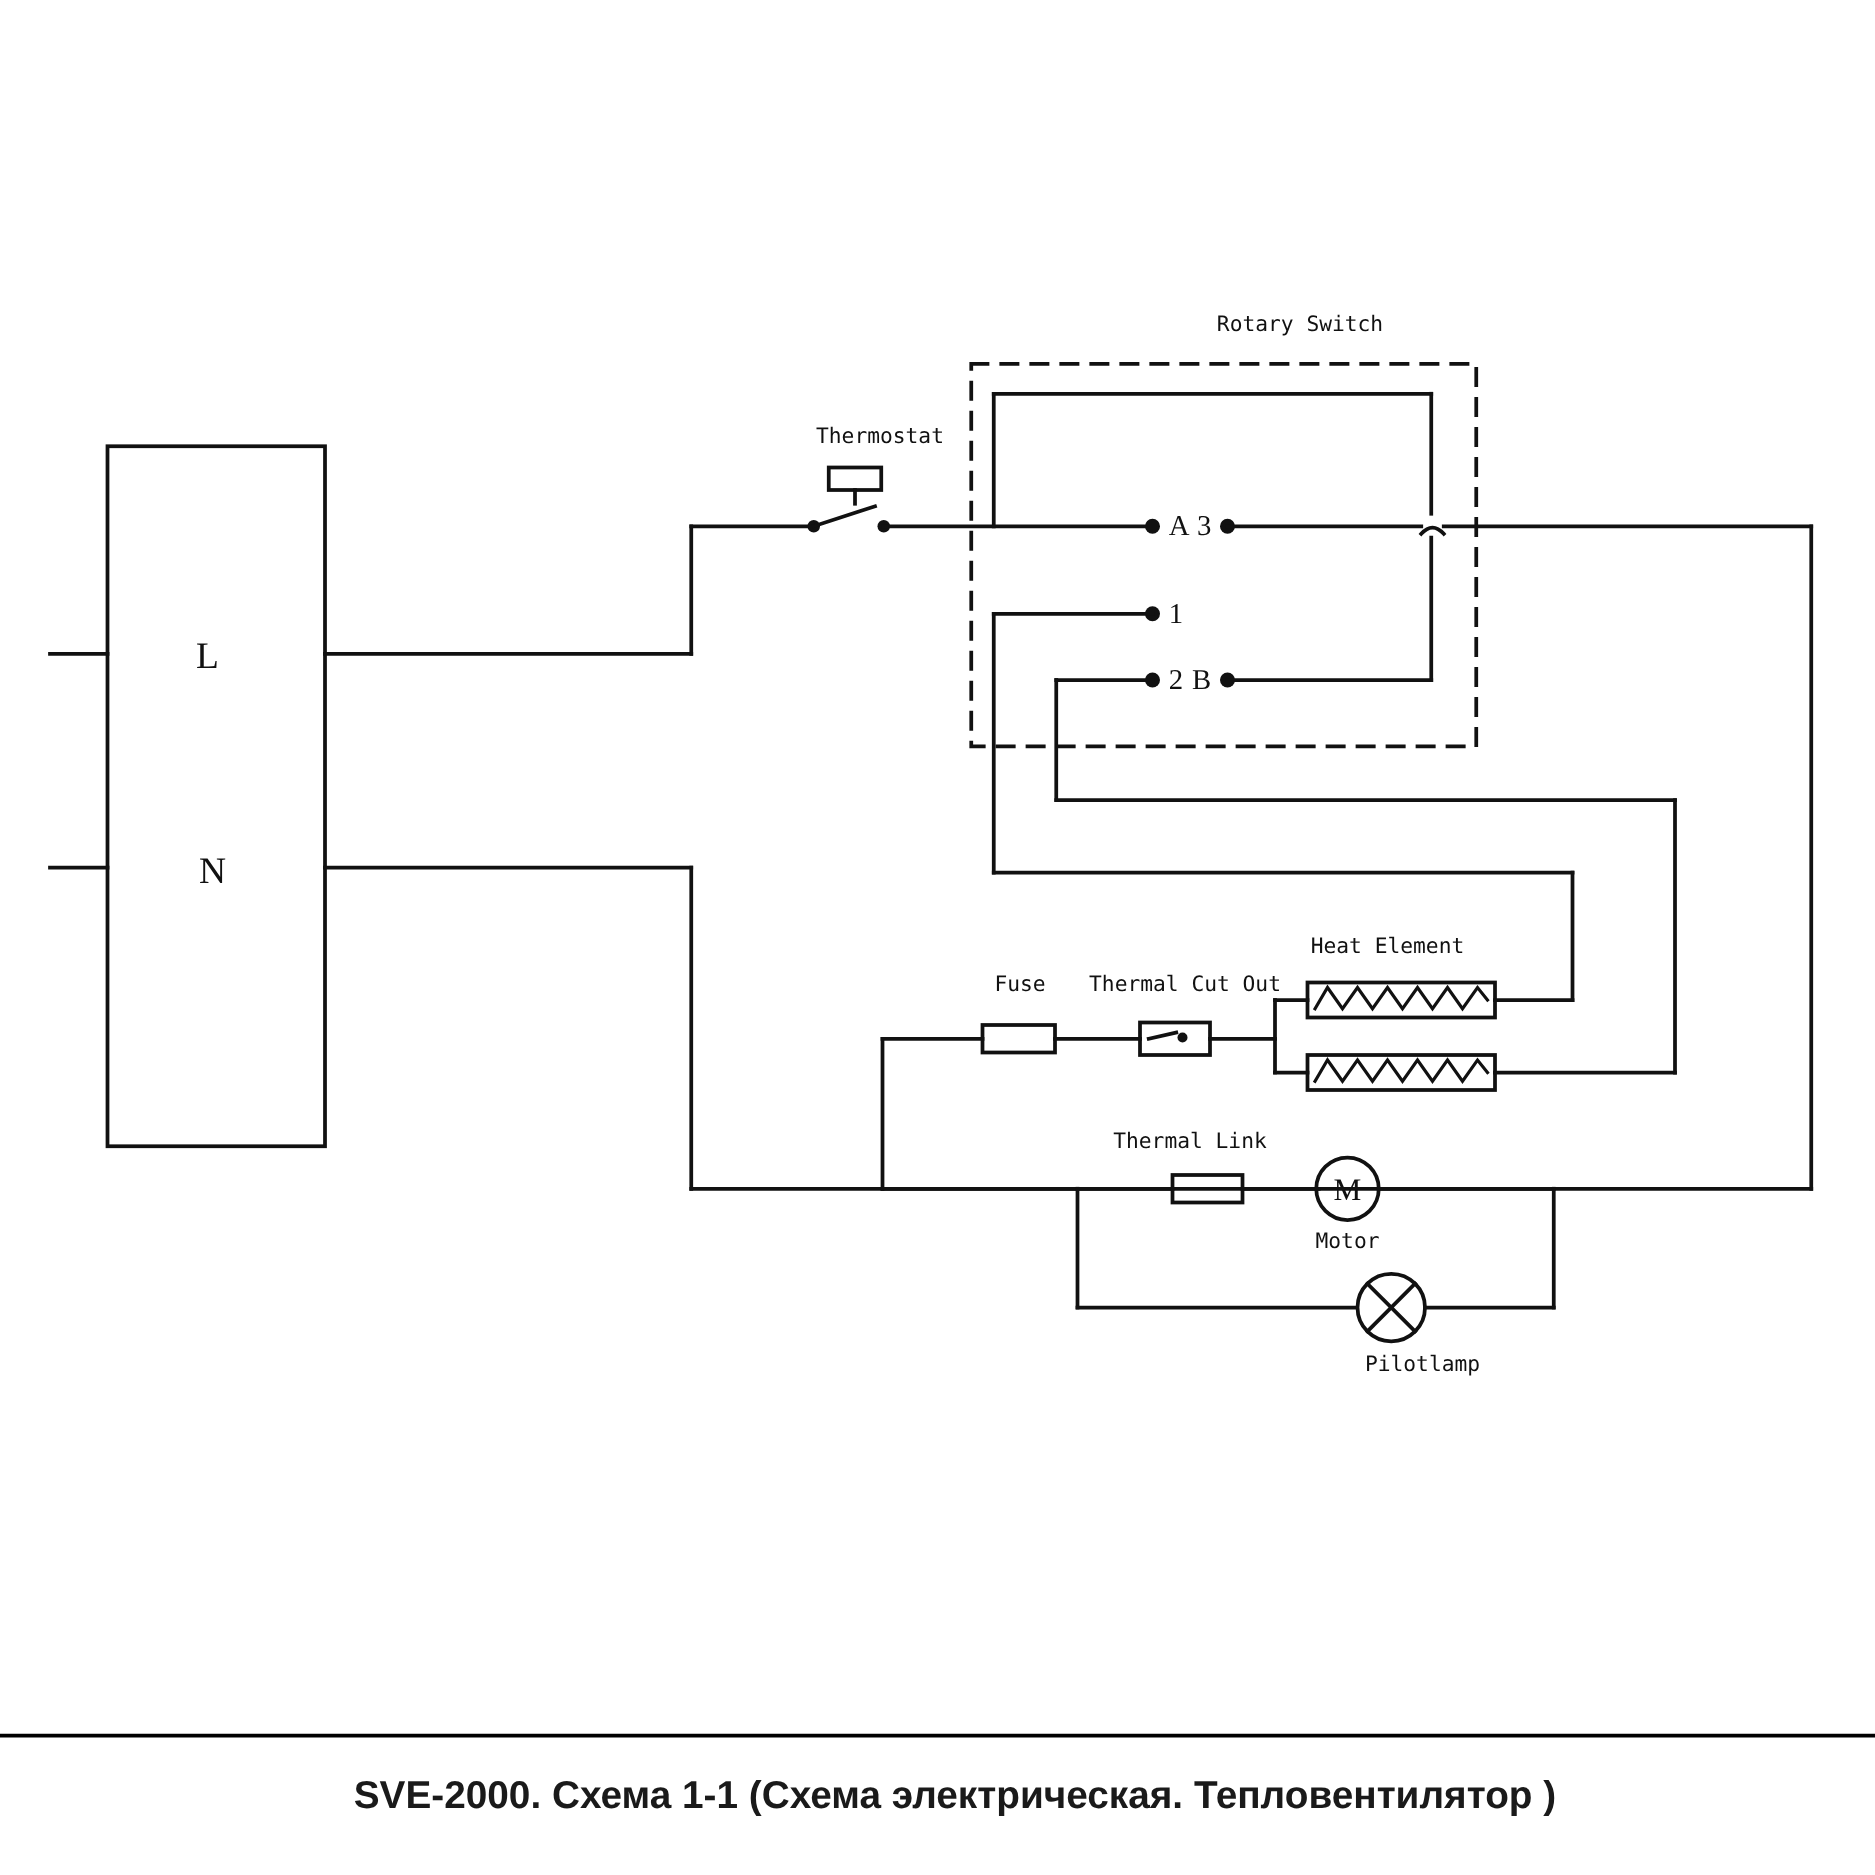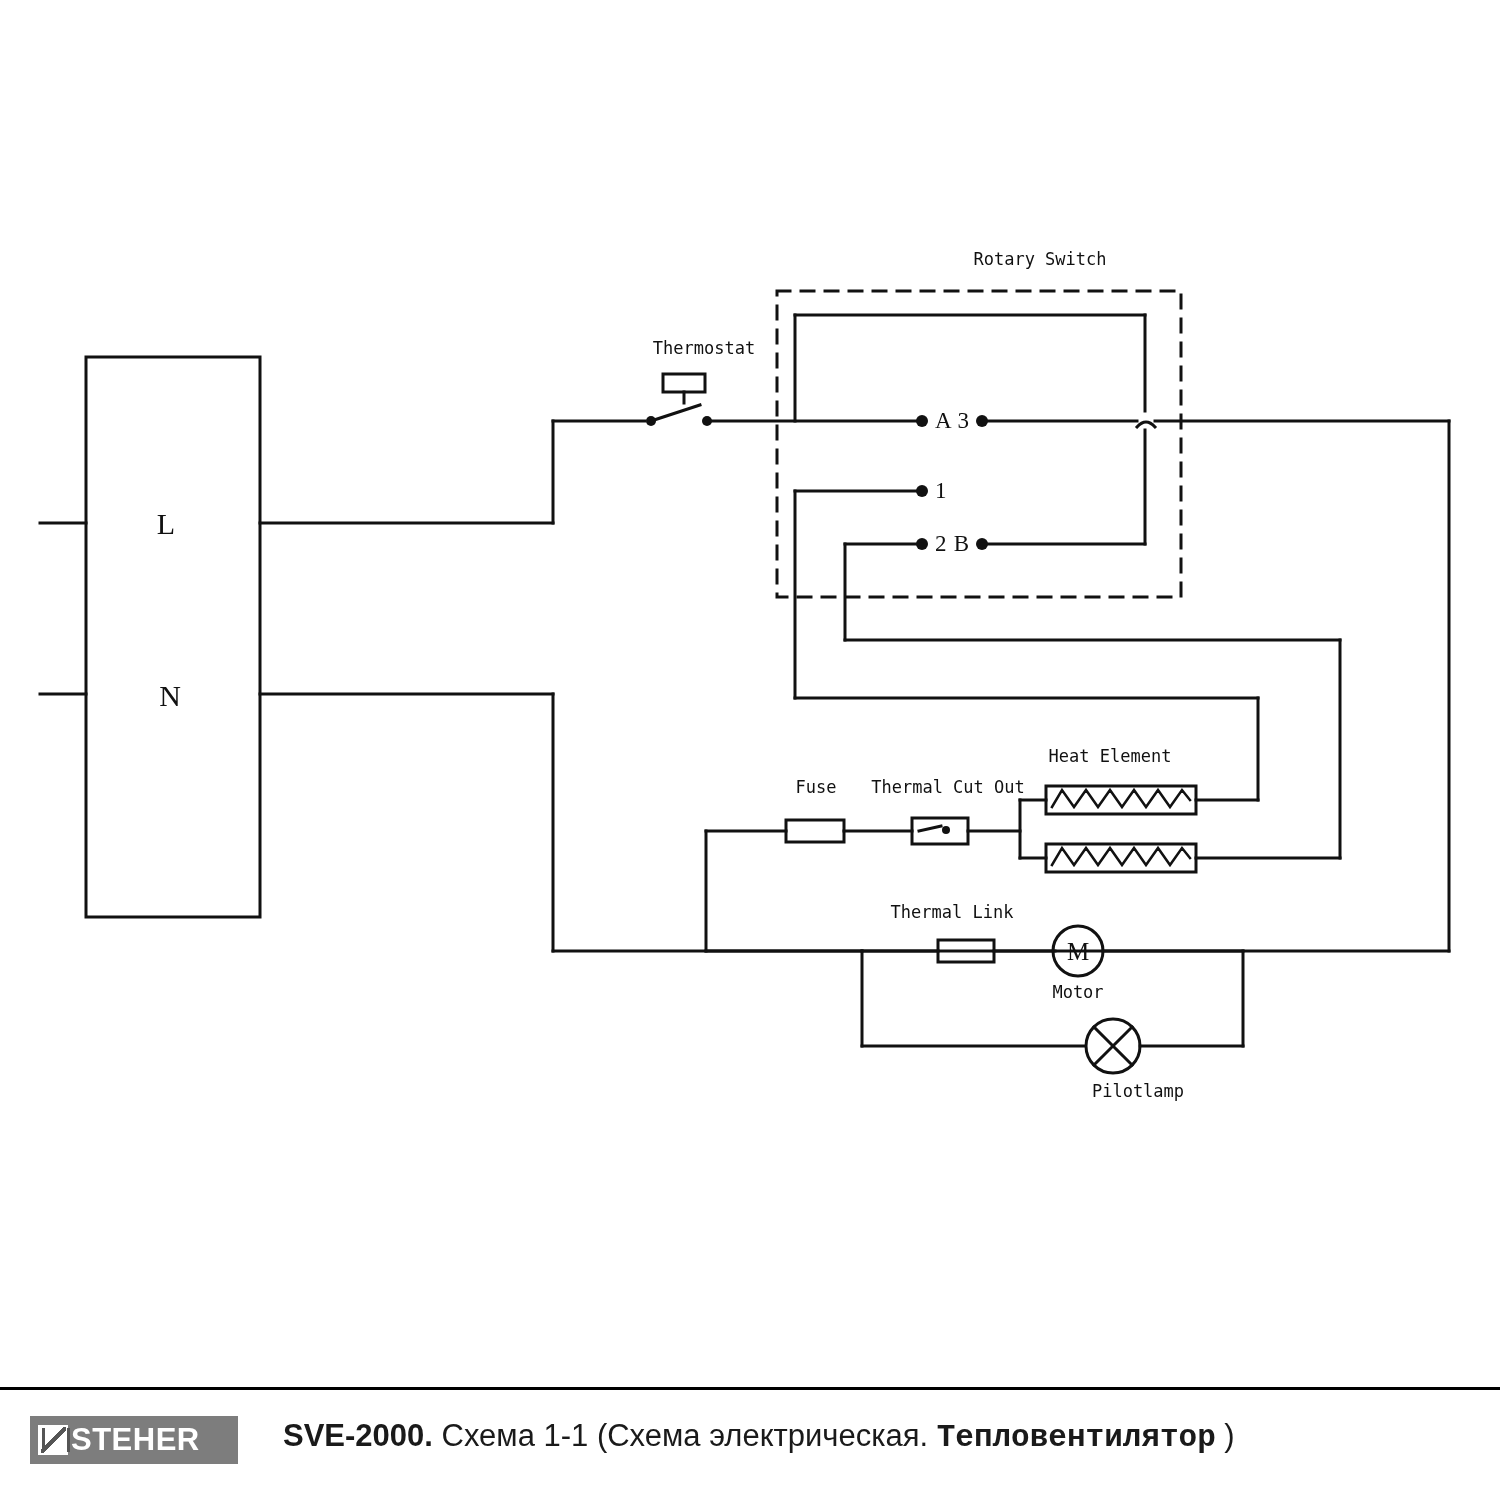--- a/index.html
+++ b/index.html
@@ -108,25 +108,24 @@
     top: 28px;
     font-size: 31px;
     color: #1a1a1a;
     white-space: nowrap;
     font-family: "Liberation Sans", sans-serif;
   }
   #caption .model {
     font-weight: bold;
   }
   #caption .plain {
-    font-weight: normal;
+    font-weight: bold;
   }
   #caption .bold-mid {
     font-weight: bold;
-    font-family: Liberation Mono, monospace;
   }
 </style>
 </head>
 <body>
 
 <div id="stage">
 
   <svg class="diagram" viewBox="0 0 1500 1500">
     <g fill="none" stroke="#111111" stroke-width="3" stroke-linecap="square">
 
@@ -233,22 +232,18 @@
     <text class="label-serif" x="170" y="706" text-anchor="middle">N</text>
 
     <text class="label-term" x="935" y="428">A</text>
     <text class="label-term" x="969" y="428" text-anchor="end">3</text>
     <text class="label-term" x="935" y="498">1</text>
     <text class="label-term" x="935" y="551">2</text>
     <text class="label-term" x="969" y="551" text-anchor="end">B</text>
   </svg>
 
   <div id="footer">
-    <div id="logo-box">
-      <div id="logo-mark"></div>
-      <div id="logo-text">STEHER</div>
-    </div>
     <div id="caption">
       <span class="model">SVE-2000.</span><span class="plain"> Схема 1-1 (Схема электрическая. </span><span class="bold-mid"> Тепловентилятор</span><span class="plain"> )</span>
     </div>
   </div>
 
 </div>
 
 </body></html>

